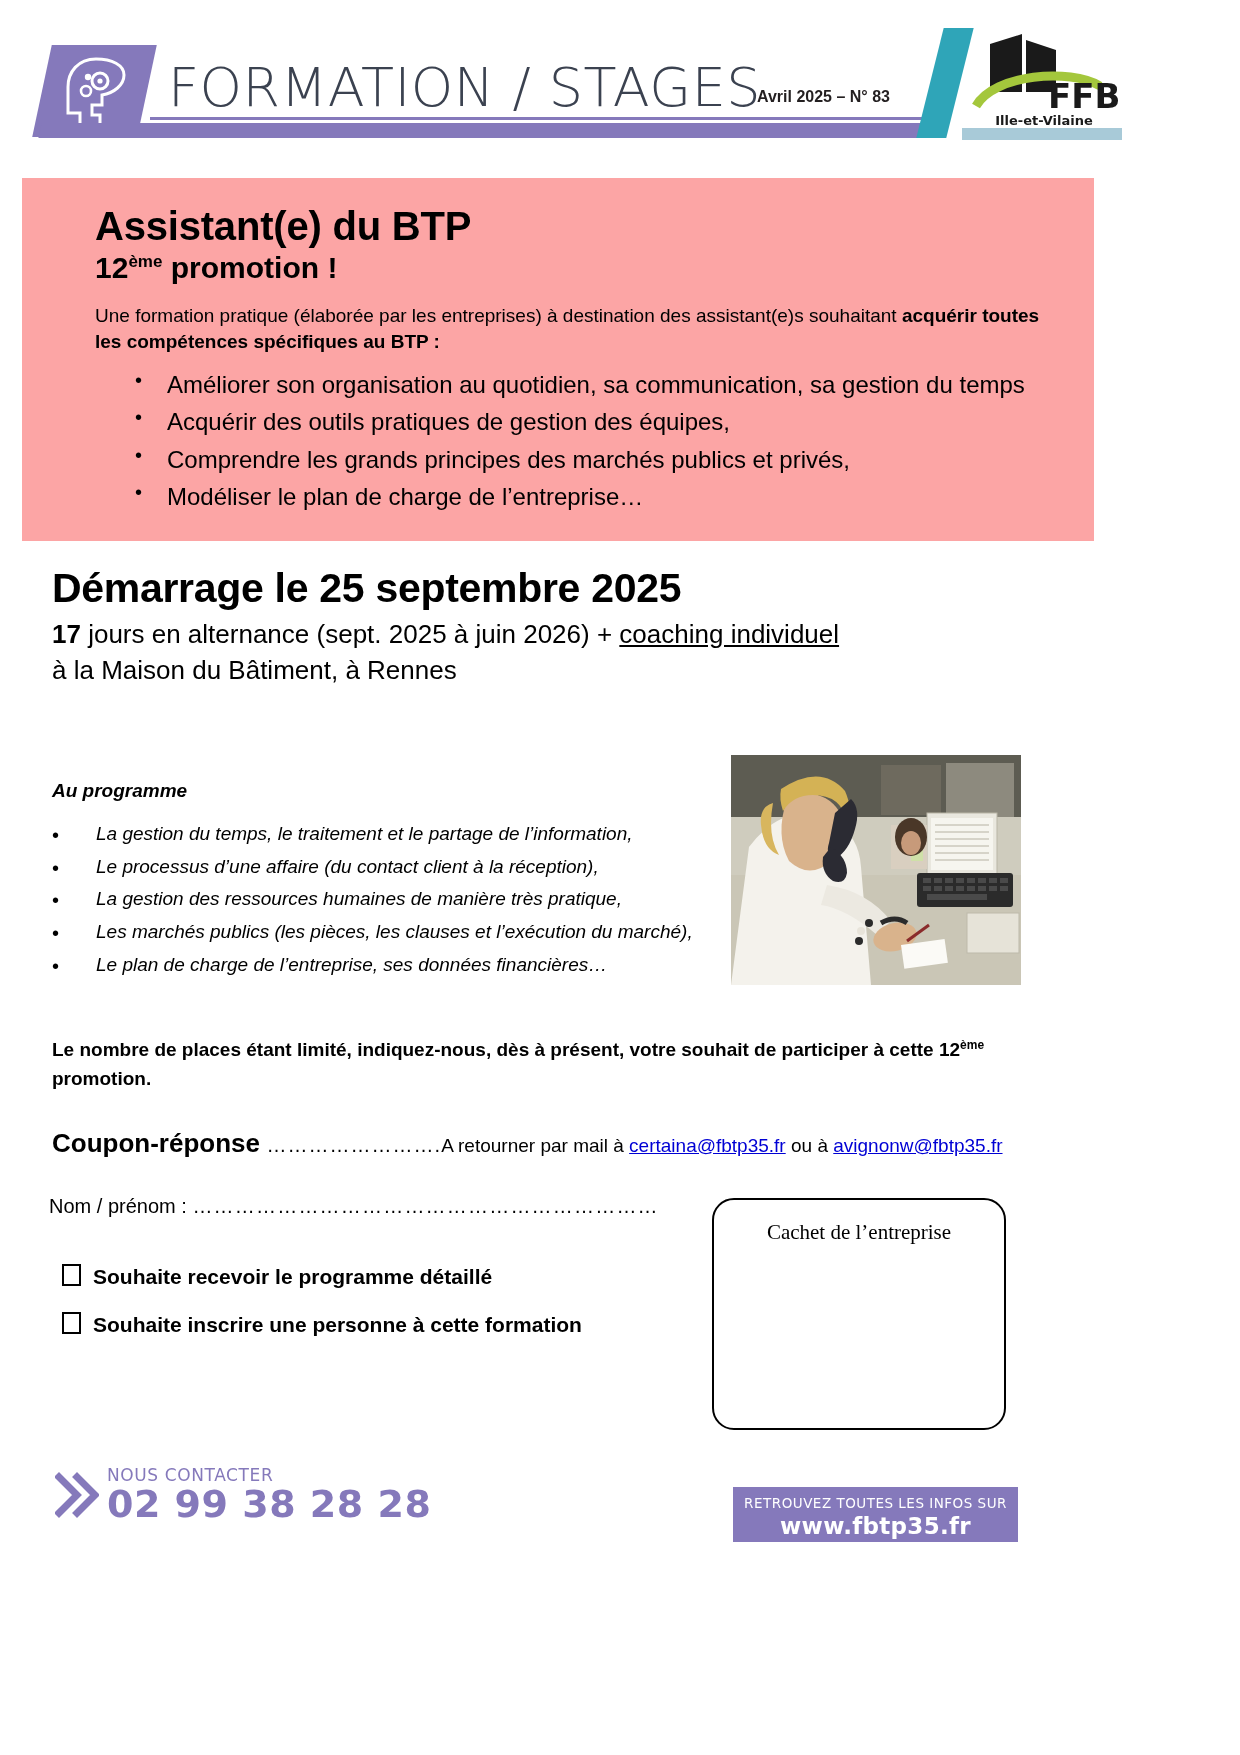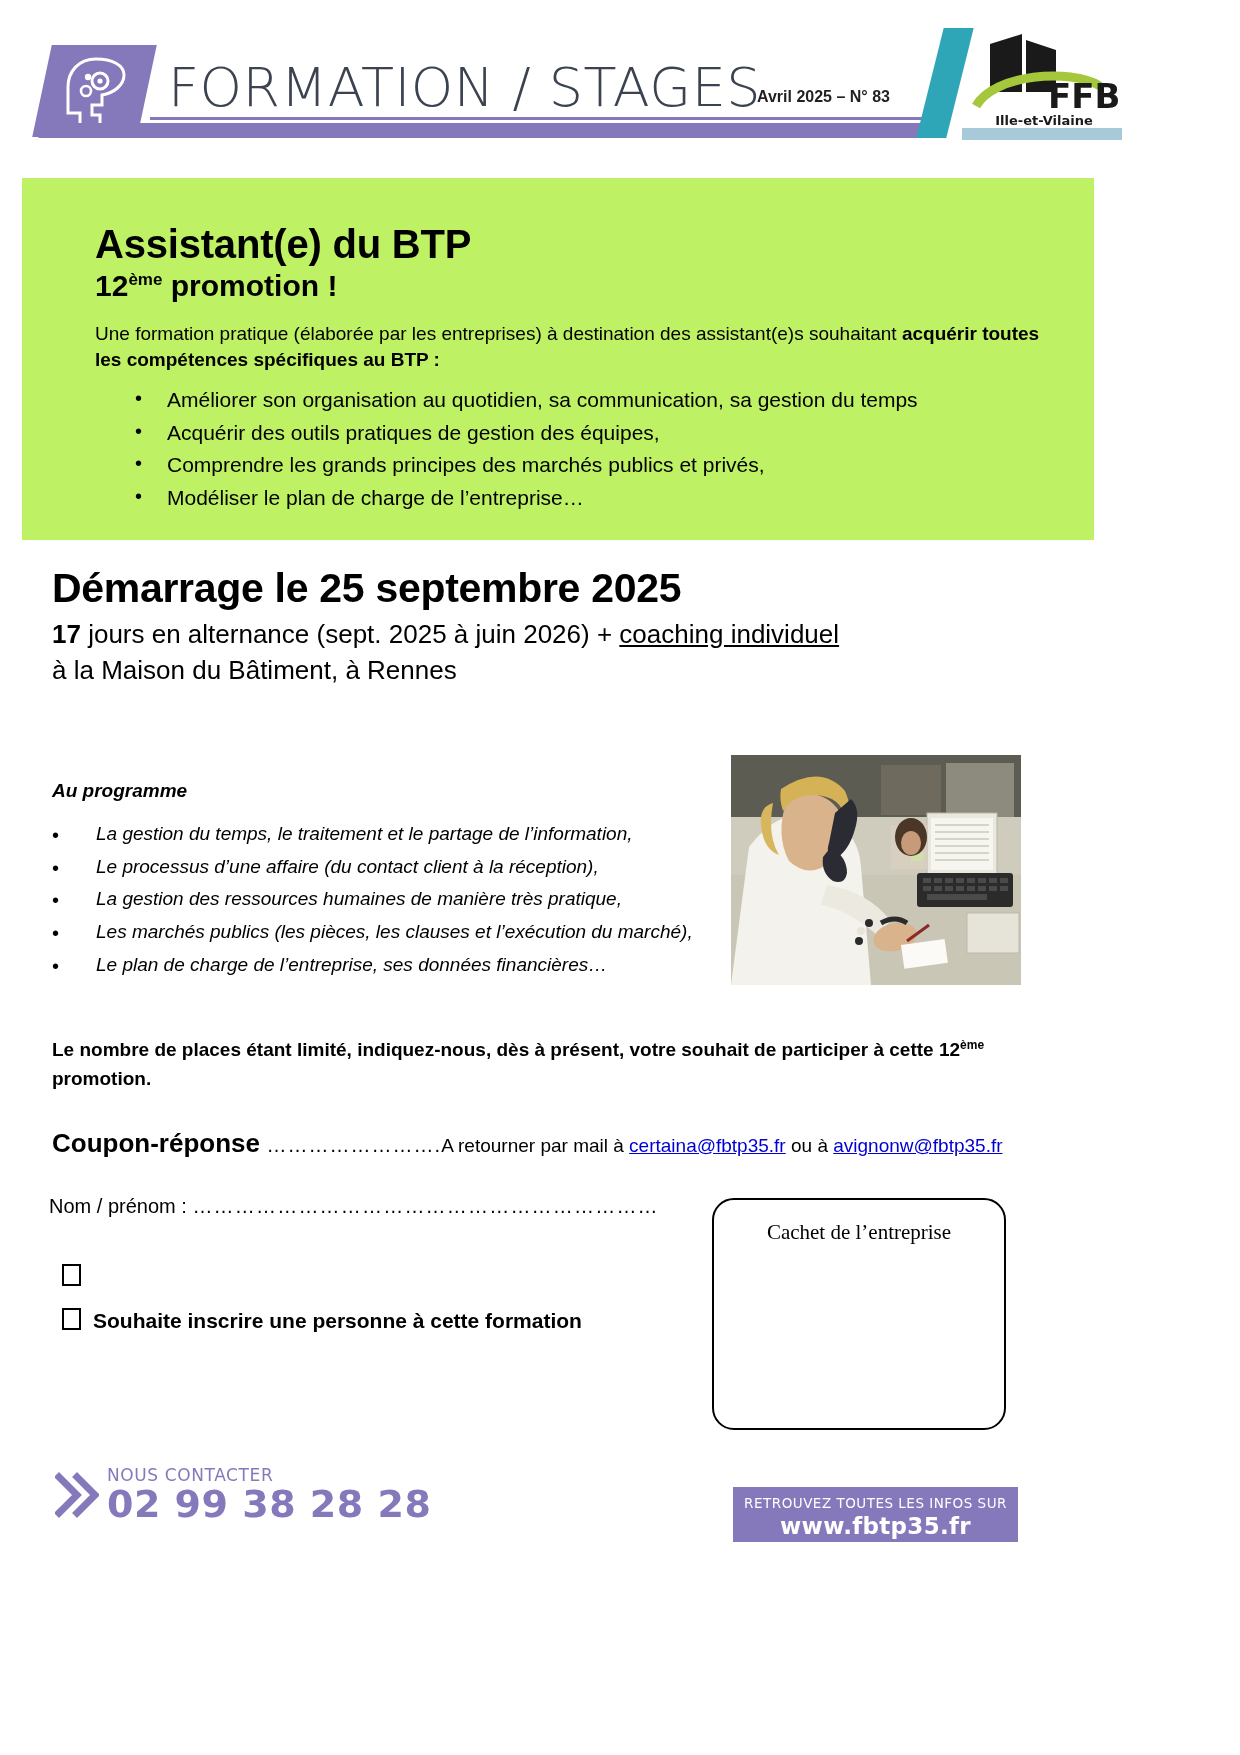--- a/index.html
+++ b/index.html
@@ -99,22 +99,22 @@
     width: 168px;
     height: 100px;
   }
 
   
   .purple-box {
     position: absolute;
     left: 22px;
     top: 178px;
     width: 1072px;
-    background: #bef264;
-    padding: 40px 28px 26px 28px;
+    background: #fca5a5;
+    padding: 22px 28px 26px 28px;
     box-sizing: border-box;
   }
   .pb-title {
     font-size: 40px;
     font-weight: bold;
     margin: 4px 0 2px 45px;
     letter-spacing: -0.2px;
   }
   .pb-subtitle {
     font-size: 30px;
@@ -125,21 +125,21 @@
   .pb-para {
     font-size: 19px;
     margin: 0 0 2px 45px;
     line-height: 1.35;
   }
   .pb-para b { font-weight: bold; }
   .pb-list {
     margin: 12px 0 0 0;
     padding: 0 0 0 85px;
     list-style: none;
-    font-size: 21px;
+    font-size: 24px;
   }
   .pb-list li {
     position: relative;
     line-height: 1.55;
     padding-left: 32px;
   }
   .pb-list li::before {
     content: "\2022";
     position: absolute;
     left: 0;
@@ -475,20 +475,21 @@
 
 <div class="limit-note"><span>Le nombre de places étant limité, indiquez-nous, dès à présent, votre souhait de participer à cette </span><span>12</span><sup>ème</sup><span> promotion.</span></div>
 
 <div class="coupon-line"><span class="coupon-label">Coupon-réponse</span><span class="coupon-dots"> …………………….</span><span>A retourner par mail à </span><a class="mail" href="#">certaina@fbtp35.fr</a><span> ou à </span><a class="mail" href="#">avignonw@fbtp35.fr</a></div>
 
 <div class="nom-line"><span>Nom / prénom : </span><span class="nom-dots">…………………………………………………………</span></div>
 
 <div class="checks">
   <div class="check-row">
     <span class="check-box"></span>
+    <span>Souhaite recevoir le programme détaillé</span>
   </div>
   <div class="check-row">
     <span class="check-box"></span>
     <span>Souhaite inscrire une personne à cette formation</span>
   </div>
 </div>
 
 <div class="cachet">
   <div class="cachet-label">Cachet de l’entreprise</div>
 </div>

